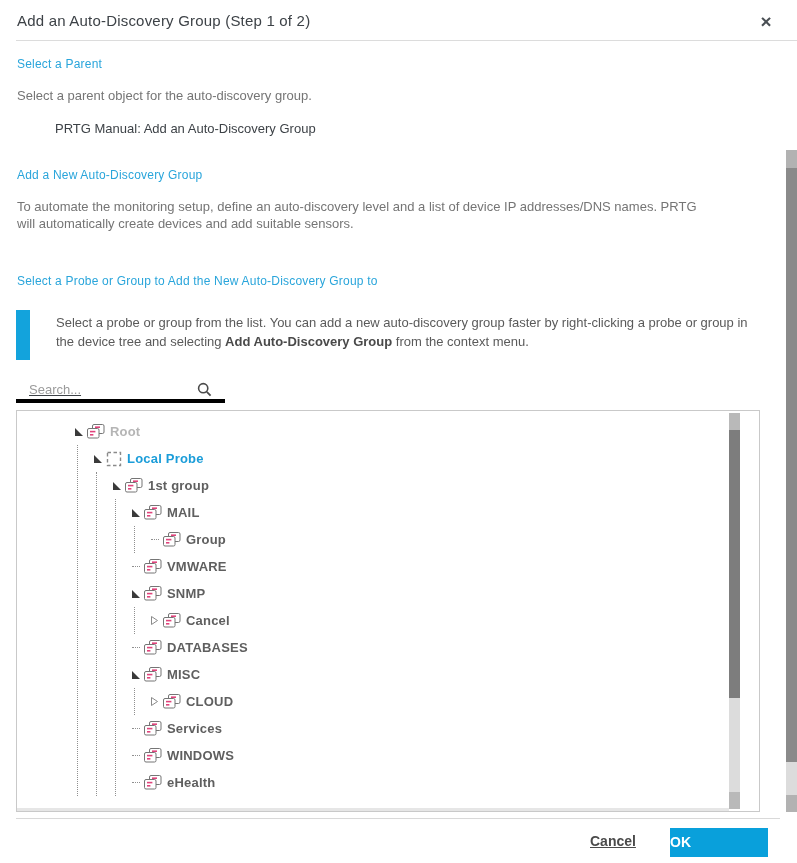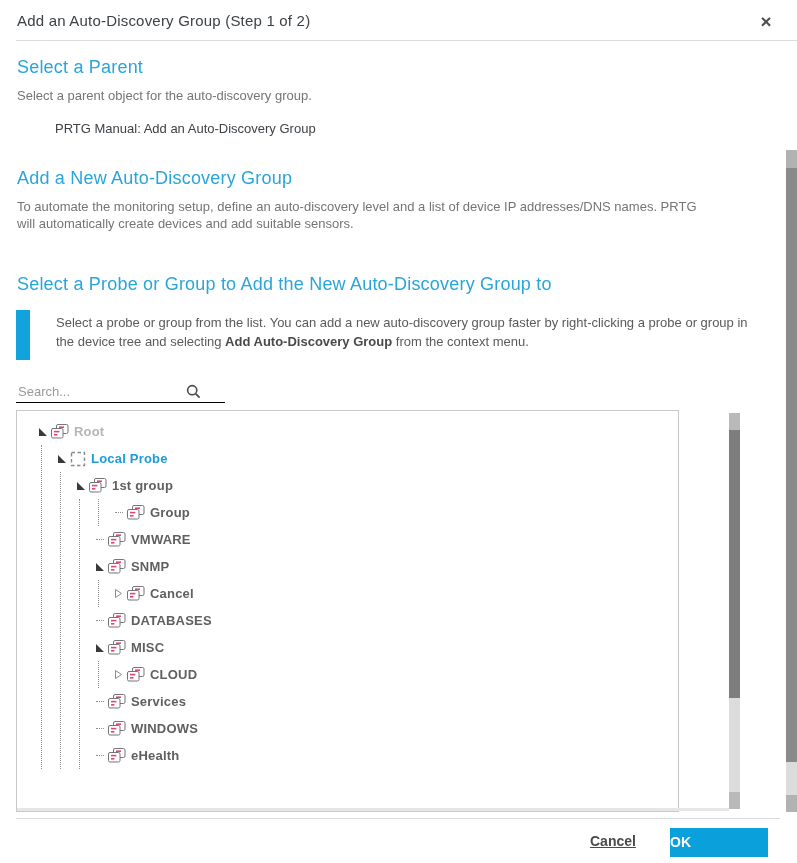--- a/index.html
+++ b/index.html
@@ -11,48 +11,48 @@
   }
   .abs { position: absolute; }
 
   
   .dlg-title { left:17px; top:12px; font-size:15px; font-weight:normal; color:#3d4247; letter-spacing:.2px; }
   .dlg-close { left:754px; top:10px; width:24px; height:24px; font-size:19px; font-weight:bold;
                color:#4a4f54; text-align:center; line-height:24px; cursor:pointer; }
   .hdr-divider { left:16px; right:0; top:40px; border-top:1px solid #dcdcdc; height:0; }
 
   
-  .h-blue { font-size:18px; font-weight:400; color:var(--accent,#29a5db); letter-spacing:.2px; }
+  .h-blue { font-size:12px; font-weight:400; color:var(--accent,#29a5db); letter-spacing:.2px; }
   .p-gray { font-size:13px; color:#757575; line-height:17px; }
   .b-dark { font-size:13px; font-weight:normal; color:#3d4247;padding-left:38px; }
 
   #h-parent { left:17px; top:57px; }
   #p-parent { left:17px; top:87px; }
   #manual   { left:17px; top:121px; }
   #h-add    { left:17px; top:168px; }
   #p-add    { left:17px; top:198px; width:690px; }
   #h-select { left:17px; top:274px; }
 
   
   .infobox { left:16px; top:310px; width:740px; display:flex; }
   .infobar { width:14px; height:50px; background:var(--infobar,#13a3dc); flex:none; }
   .infotext { margin-left:26px; padding-top:3px; width:692px; font-size:13px; line-height:19px; color:#5a5a5a; }
   .infotext b { color:#4a4a4a; }
 
   
-  .search-wrap { left:16px; top:380px; width:209px; height:23px; border-bottom:1px solid #000000;
-                 display:flex; align-items:center; justify-content:flex-start; }
+  .search-wrap { left:16px; top:380px; width:209px; height:23px; border-bottom:4px solid #000000;
+                 display:flex; align-items:center; justify-content:center;text-decoration:underline; }
   .search-wrap input { border:0; outline:0; width:170px; font-family:"Liberation Sans",sans-serif;
                        font-size:13px; color:#555; background:transparent; padding-left:2px; }
   .search-wrap input::placeholder { color:#9a9a9a; opacity:1; }
   .search-icon { flex:none; margin-right:2px; display:flex; }
 
   
-  .treebox { left:16px; top:410px; width:663px; height:402px; border:1px solid #c9c9c9;
-             overflow:hidden; background:#fff; }
+  .treebox { left:16px; top:410px; width:744px; height:402px; border:1px solid #c9c9c9;
+             overflow:hidden; background:#fff;padding-left:36px; }
   .tree-inner { padding:7px 0 0 20px; }
   ul.branch { list-style:none; margin:0 0 0 4px; padding:0 0 0 14px; border-left:1px dotted #8f8f8f; }
   ul.branch.top { margin:0; padding:0; border-left:none; }
   .node { display:flex; align-items:center; height:27px; cursor:pointer; }
   .expander { width:11px; height:27px; margin-right:3px; flex:none;
               display:flex; align-items:center; justify-content:center; }
   .tri-open { width:0; height:0; border-bottom:8px solid #3a3a3a; border-right:8px solid transparent; }
   .elbow { width:8px; height:13px; margin-bottom:13px; border-bottom:1px dotted #8f8f8f; }
   .ico { flex:none; margin-right:5px; display:flex; }
   .lbl { font-size:13px; font-weight:bold; color:#5f5f5f; letter-spacing:.2px; white-space:nowrap; }
@@ -155,20 +155,35 @@
                         <line x1="8" y1="3.2" x2="13" y2="3.2" stroke="#e0447c" stroke-width="1.6"></line>
                         <rect x="0.5" y="4.5" width="11.5" height="9.5" rx="1.5" fill="#fff" stroke="#757575"></rect>
                         <line x1="3" y1="7.6" x2="8.4" y2="7.6" stroke="#e0447c" stroke-width="1.6"></line>
                         <line x1="3" y1="10.8" x2="6.4" y2="10.8" stroke="#e0447c" stroke-width="1.6"></line>
                       </svg>
                     </span>
                     <span class="lbl">1st group</span>
                   </div>
                   <ul class="branch">
                     <li>
+                      <div class="node">
+                        <span class="expander">
+                          <span class="tri-open"></span>
+                        </span>
+                        <span class="ico">
+                          <svg width="18" height="15" viewBox="0 0 18 15">
+                            <rect x="5.5" y="0.5" width="11.5" height="9" rx="1.5" fill="#fff" stroke="#757575"></rect>
+                            <line x1="8" y1="3.2" x2="13" y2="3.2" stroke="#e0447c" stroke-width="1.6"></line>
+                            <rect x="0.5" y="4.5" width="11.5" height="9.5" rx="1.5" fill="#fff" stroke="#757575"></rect>
+                            <line x1="3" y1="7.6" x2="8.4" y2="7.6" stroke="#e0447c" stroke-width="1.6"></line>
+                            <line x1="3" y1="10.8" x2="6.4" y2="10.8" stroke="#e0447c" stroke-width="1.6"></line>
+                          </svg>
+                        </span>
+                        <span class="lbl">MAIL</span>
+                      </div>
                       <ul class="branch">
                         <li>
                           <div class="node">
                             <span class="expander">
                               <span class="elbow"></span>
                             </span>
                             <span class="ico">
                               <svg width="18" height="15" viewBox="0 0 18 15">
                                 <rect x="5.5" y="0.5" width="11.5" height="9" rx="1.5" fill="#fff" stroke="#757575"></rect>
                                 <line x1="8" y1="3.2" x2="13" y2="3.2" stroke="#e0447c" stroke-width="1.6"></line>

